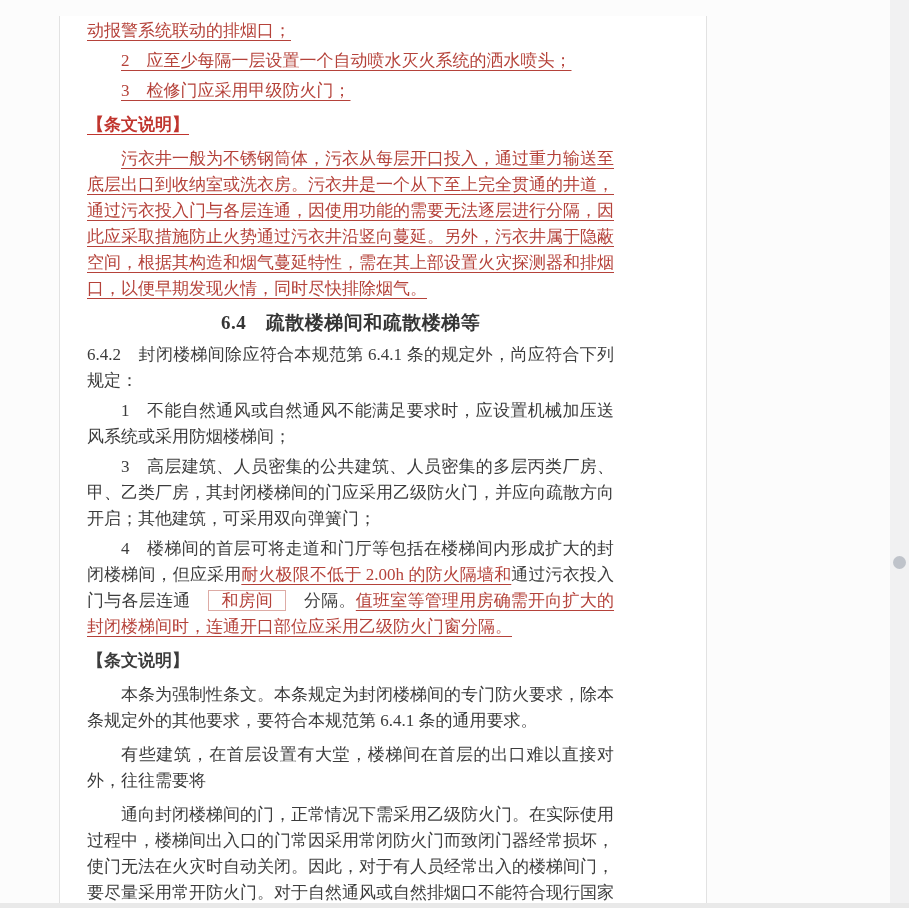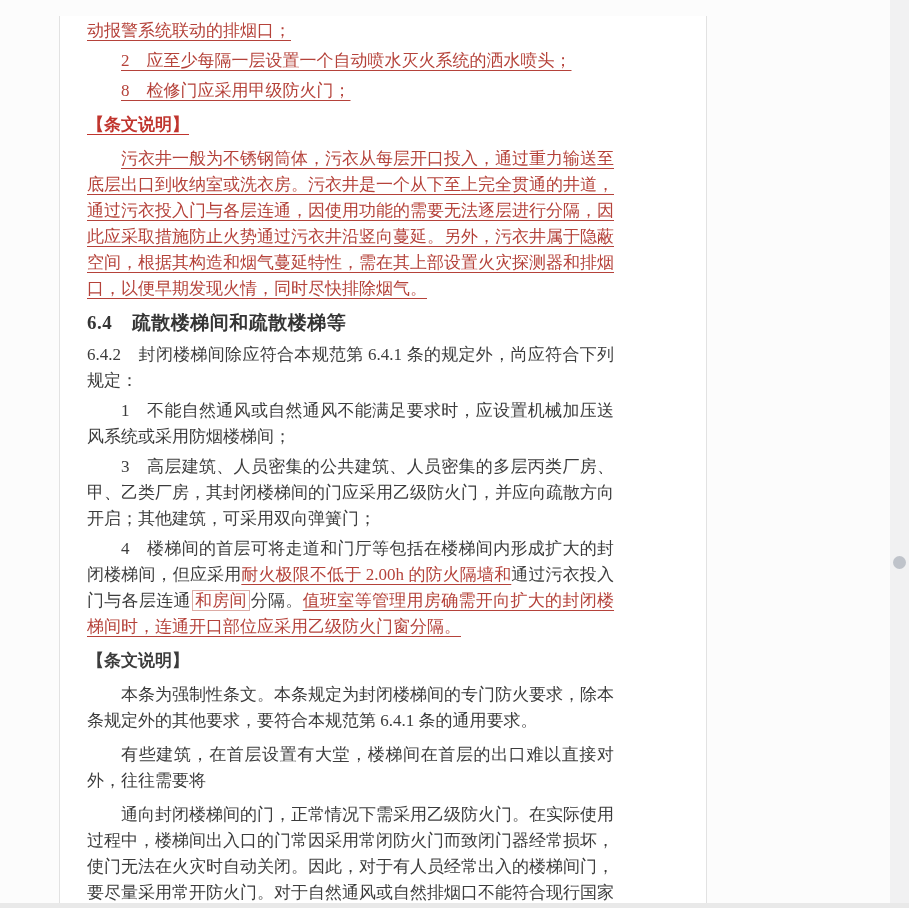--- a/index.html
+++ b/index.html
@@ -45,32 +45,32 @@
   .u {
     text-decoration: underline;
     text-underline-offset: 4px;
     text-decoration-thickness: 1px;
   }
   .bold { font-weight: bold; }
   .indent { text-indent: 2em; }
   .m4 { margin-top: 4px; }
   .m2 { margin-top: 8px; }
   .section-heading {
-    text-align: left;
+    text-align: center;
     text-indent: 0;
     font-weight: bold;
     font-size: 19px;
     margin: 8px 0 6px 0;
     color: #353535;
     letter-spacing: 0.5px;
   }
   .ins-box {
     border: 1px solid var(--ins-box-border);
-    padding: 0 2px;
-    margin: 0 1px;
+    padding: 0 12px;
+    margin: 0 18px;
     color: var(--red);
   }
   .scroll-track {
     position: absolute;
     right: 0; top: 0;
     width: 19px; height: 100%;
     background: var(--scrollbar-track);
   }
   .scroll-thumb {
     position: absolute;
@@ -90,21 +90,21 @@
 </head>
 <body>
 
 <div class="viewer">
 
   <div class="page">
     <div class="content">
 
       <p class="red u">动报警系统联动的排烟口；</p>
       <p class="red u indent m4">2　应至少每隔一层设置一个自动喷水灭火系统的洒水喷头；</p>
-      <p class="red u indent m4">8　检修门应采用甲级防火门；</p>
+      <p class="red u indent m4">3　检修门应采用甲级防火门；</p>
 
       <p class="red-header bold u m2">【条文说明】</p>
       <p class="red u indent m2">污衣井一般为不锈钢筒体，污衣从每层开口投入，通过重力输送至底层出口到收纳室或洗衣房。污衣井是一个从下至上完全贯通的井道，通过污衣投入门与各层连通，因使用功能的需要无法逐层进行分隔，因此应采取措施防止火势通过污衣井沿竖向蔓延。另外，污衣井属于隐蔽空间，根据其构造和烟气蔓延特性，需在其上部设置火灾探测器和排烟口，以便早期发现火情，同时尽快排除烟气。</p>
 
       <h2 class="section-heading">6.4　疏散楼梯间和疏散楼梯等</h2>
 
       <p>6.4.2　封闭楼梯间除应符合本规范第 6.4.1 条的规定外，尚应符合下列规定：</p>
       <p class="indent m4">1　不能自然通风或自然通风不能满足要求时，应设置机械加压送风系统或采用防烟楼梯间；</p>
       <p class="indent m4">3　高层建筑、人员密集的公共建筑、人员密集的多层丙类厂房、甲、乙类厂房，其封闭楼梯间的门应采用乙级防火门，并应向疏散方向开启；其他建筑，可采用双向弹簧门；</p>
 

